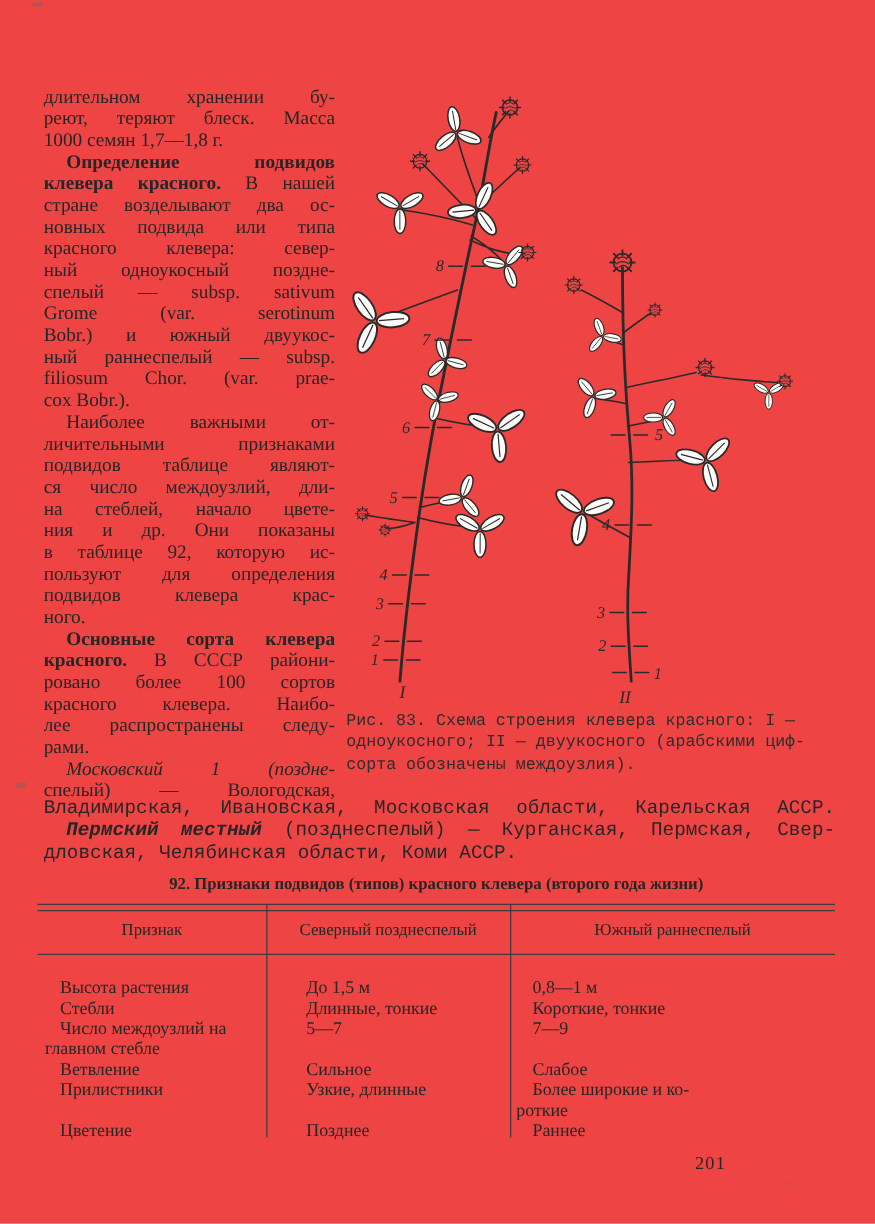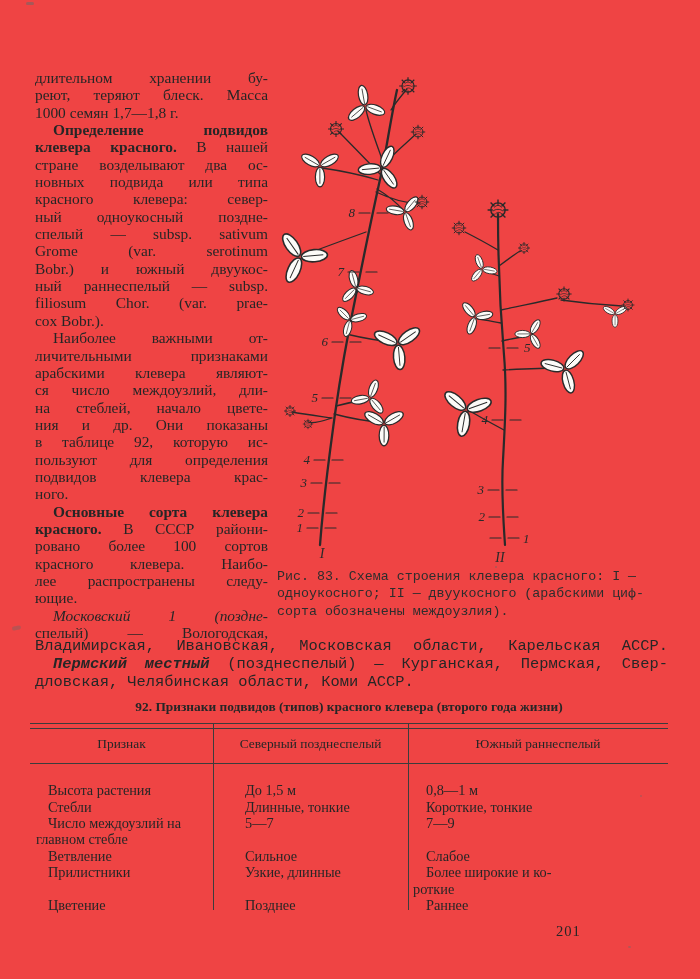--- a/index.html
+++ b/index.html
@@ -61,34 +61,34 @@
     <div class="ln">красного клевера: север-</div>
     <div class="ln">ный одноукосный поздне-</div>
     <div class="ln">спелый — subsp. sativum</div>
     <div class="ln">Grome (var. serotinum</div>
     <div class="ln">Bobr.) и южный двуукос-</div>
     <div class="ln">ный раннеспелый — subsp.</div>
     <div class="ln">filiosum Chor. (var. prae-</div>
     <div class="ln end">cox Bobr.).</div>
     <div class="ln ind">Наиболее важными от-</div>
     <div class="ln">личительными признаками</div>
-    <div class="ln">арабскими клевера являют-</div>
+    <div class="ln">подвидов таблице являют-</div>
     <div class="ln">ся число междоузлий, дли-</div>
     <div class="ln">на стеблей, начало цвете-</div>
     <div class="ln">ния и др. Они показаны</div>
     <div class="ln">в таблице 92, которую ис-</div>
     <div class="ln">пользуют для определения</div>
     <div class="ln">подвидов клевера крас-</div>
     <div class="ln end">ного.</div>
     <div class="ln ind b">Основные сорта клевера</div>
     <div class="ln"><span class="b">красного.</span> <span>В СССР райони-</span></div>
     <div class="ln">ровано более 100 сортов</div>
     <div class="ln">красного клевера. Наибо-</div>
     <div class="ln">лее распространены следу-</div>
-    <div class="ln end">ющие.</div>
+    <div class="ln end">рами.</div>
     <div class="ln ind i">Московский 1 (поздне-</div>
     <div class="ln">спелый) — Вологодская,</div>
   </div>
 
   <svg class="fig" width="420" height="502" viewBox="0 0 420 502">
     <defs>
       <g id="leaf">
         <g stroke="#2a2a2a" stroke-width="1.1" fill="#fcfbf8">
           <ellipse rx="9" ry="4.2" transform="rotate(-90) translate(10,0)"></ellipse>
           <ellipse rx="9" ry="4.2" transform="rotate(150) translate(10,0)"></ellipse>

